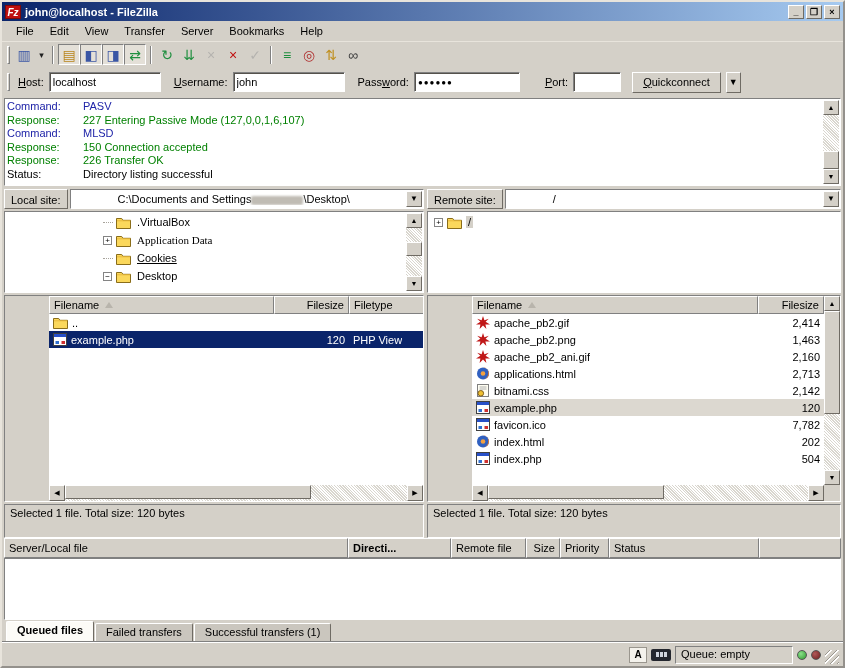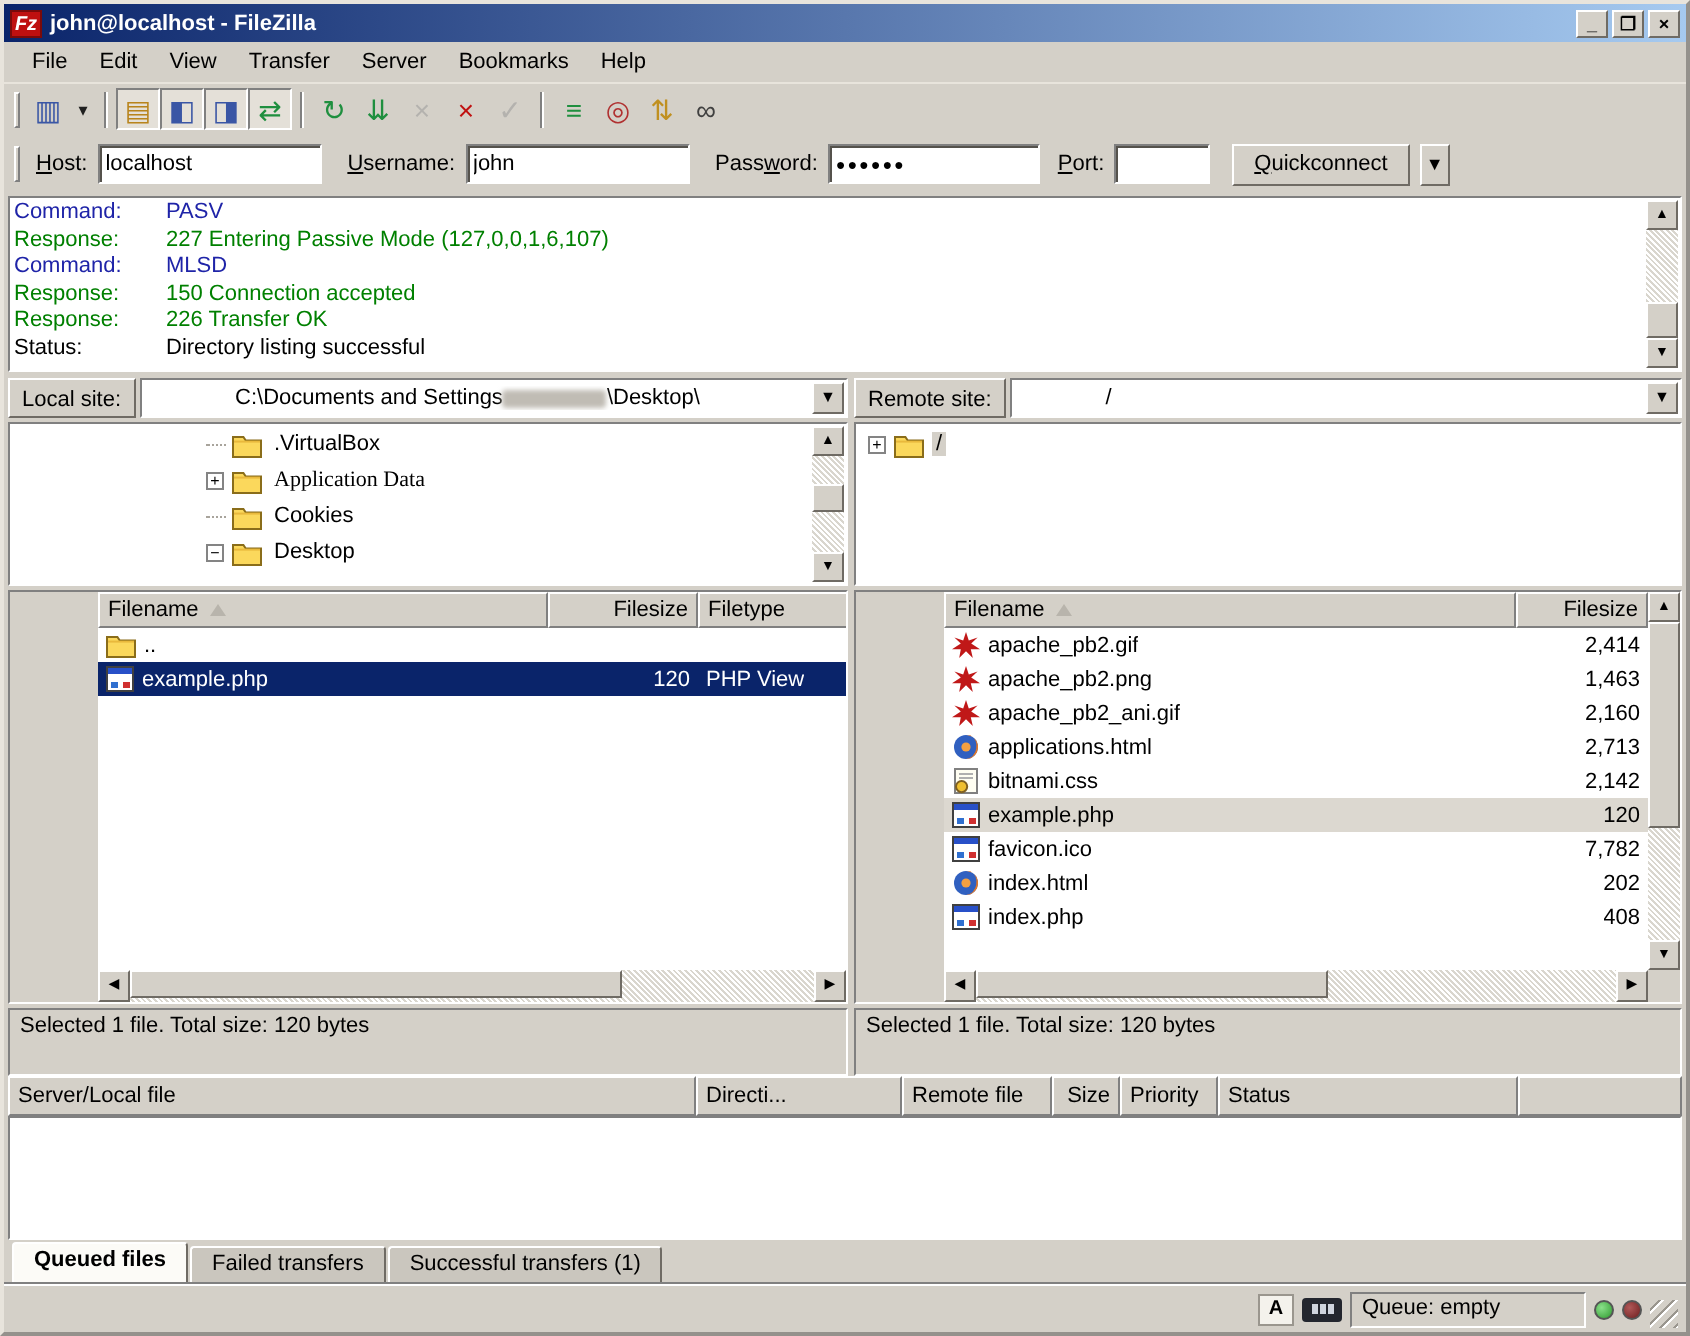--- a/index.html
+++ b/index.html
@@ -179,21 +179,21 @@
     </div>
 
   <div class="qcbar">
     <div class="grip"></div>
     <label><u>H</u><span>ost:</span></label>
     <input class="qc-input sunken" style="width: 112px;" value="localhost">
     <label style="margin-left:8px"><u>U</u><span>sername:</span></label>
     <input class="qc-input sunken" style="width: 112px;" value="john">
     <label style="margin-left:8px"><span>Pass</span><u>w</u><span>ord:</span></label>
     <input class="qc-input sunken" style="width: 106px; font-size: 8px; letter-spacing: 1px;" value="●●●●●●">
-    <label style="margin-left:4px"><u>P</u><span>ort:</span></label>
+    <label style="margin-left:20px"><u>P</u><span>ort:</span></label>
     <input class="qc-input sunken" style="width: 48px;" value="">
     <button class="qc-btn raised" style="margin-left:6px"><u>Q</u><span>uickconnect</span></button>
     <div class="qc-arrow raised">▼</div>
   </div>
 
   <div class="logpane sunkenflat" style="background:#fff">
     <div class="log-lines" id="loglines">
         <div class="log-line c-command">
           <span class="log-label">Command:</span>
           <span>PASV</span>
@@ -264,21 +264,21 @@
             </div>
             <div class="tree-item">
               <span class="indent" style="width: 96px;"></span>
               <span class="dotline" style="margin-right: 3px;"></span>
               <span class="fileicon">
                 <svg width="15" height="13" viewBox="0 0 15 13">
                   <path d="M0.5 2.5h5.2l1.2 1.8h7.6v8.2H0.5z" fill="#fbd85c" stroke="#8a6d1a"></path>
                   <path d="M1 4.8h13" stroke="#e9b93c"></path>
                 </svg>
               </span>
-              <span class="tree-label" style="margin-left: 4px;">Cookies</span>
+              <span class="tree-label" style="margin-left: 4px; text-decoration: underline;">Cookies</span>
             </div>
             <div class="tree-item">
               <span class="indent" style="width: 96px;"></span>
               <span class="expander">−</span>
               <span class="fileicon">
                 <svg width="15" height="13" viewBox="0 0 15 13">
                   <path d="M0.5 2.5h5.2l1.2 1.8h7.6v8.2H0.5z" fill="#fbd85c" stroke="#8a6d1a"></path>
                   <path d="M1 4.8h13" stroke="#e9b93c"></path>
                 </svg>
               </span>
@@ -524,21 +524,21 @@
                     <svg width="14" height="13" viewBox="0 0 14 13">
                       <rect x="0.5" y="0.5" width="13" height="12" fill="#fff" stroke="#404040"></rect>
                       <rect x="1" y="1" width="12" height="3" fill="#2850c8"></rect>
                       <rect x="2.5" y="8" width="3.5" height="3" fill="#3070d0"></rect>
                       <rect x="8.5" y="8" width="3.5" height="3" fill="#d03030"></rect>
                     </svg>
                   </span>
                   <span style="overflow: hidden;">index.php</span>
                 </div>
                 <div class="cell right" style="flex: 1 1 0%;">
-                  <span style="overflow: hidden;">408</span>
+                  <span style="overflow: hidden;">504</span>
                 </div>
               </div>
             </div>
           <div class="hscroll">
             <div class="sb-btn h">◀</div>
             <div class="sb-track h" style="position:relative">
                 <div class="sb-thumb h" style="left:0;width:55%"></div>
               </div>
             <div class="sb-btn h">▶</div>
           </div>
@@ -554,21 +554,21 @@
       </div>
       <div class="statusbox sunkenflat">Selected 1 file. Total size: 120 bytes</div>
     </div>
   </div>
 
   <div class="queuewrap">
     <div class="listheader" id="queueheader" style="height:20px">
         <div class="hcell" style="width: 344px;">
           <span>Server/Local file</span>
         </div>
-        <div class="hcell" style="width: 103px;">
+        <div class="hcell" style="width: 103px; font-weight: bold;">
           <span>Directi...</span>
         </div>
         <div class="hcell" style="width: 75px;">
           <span>Remote file</span>
         </div>
         <div class="hcell right" style="width: 34px;">
           <span>Size</span>
         </div>
         <div class="hcell" style="width: 49px;">
           <span>Priority</span>

